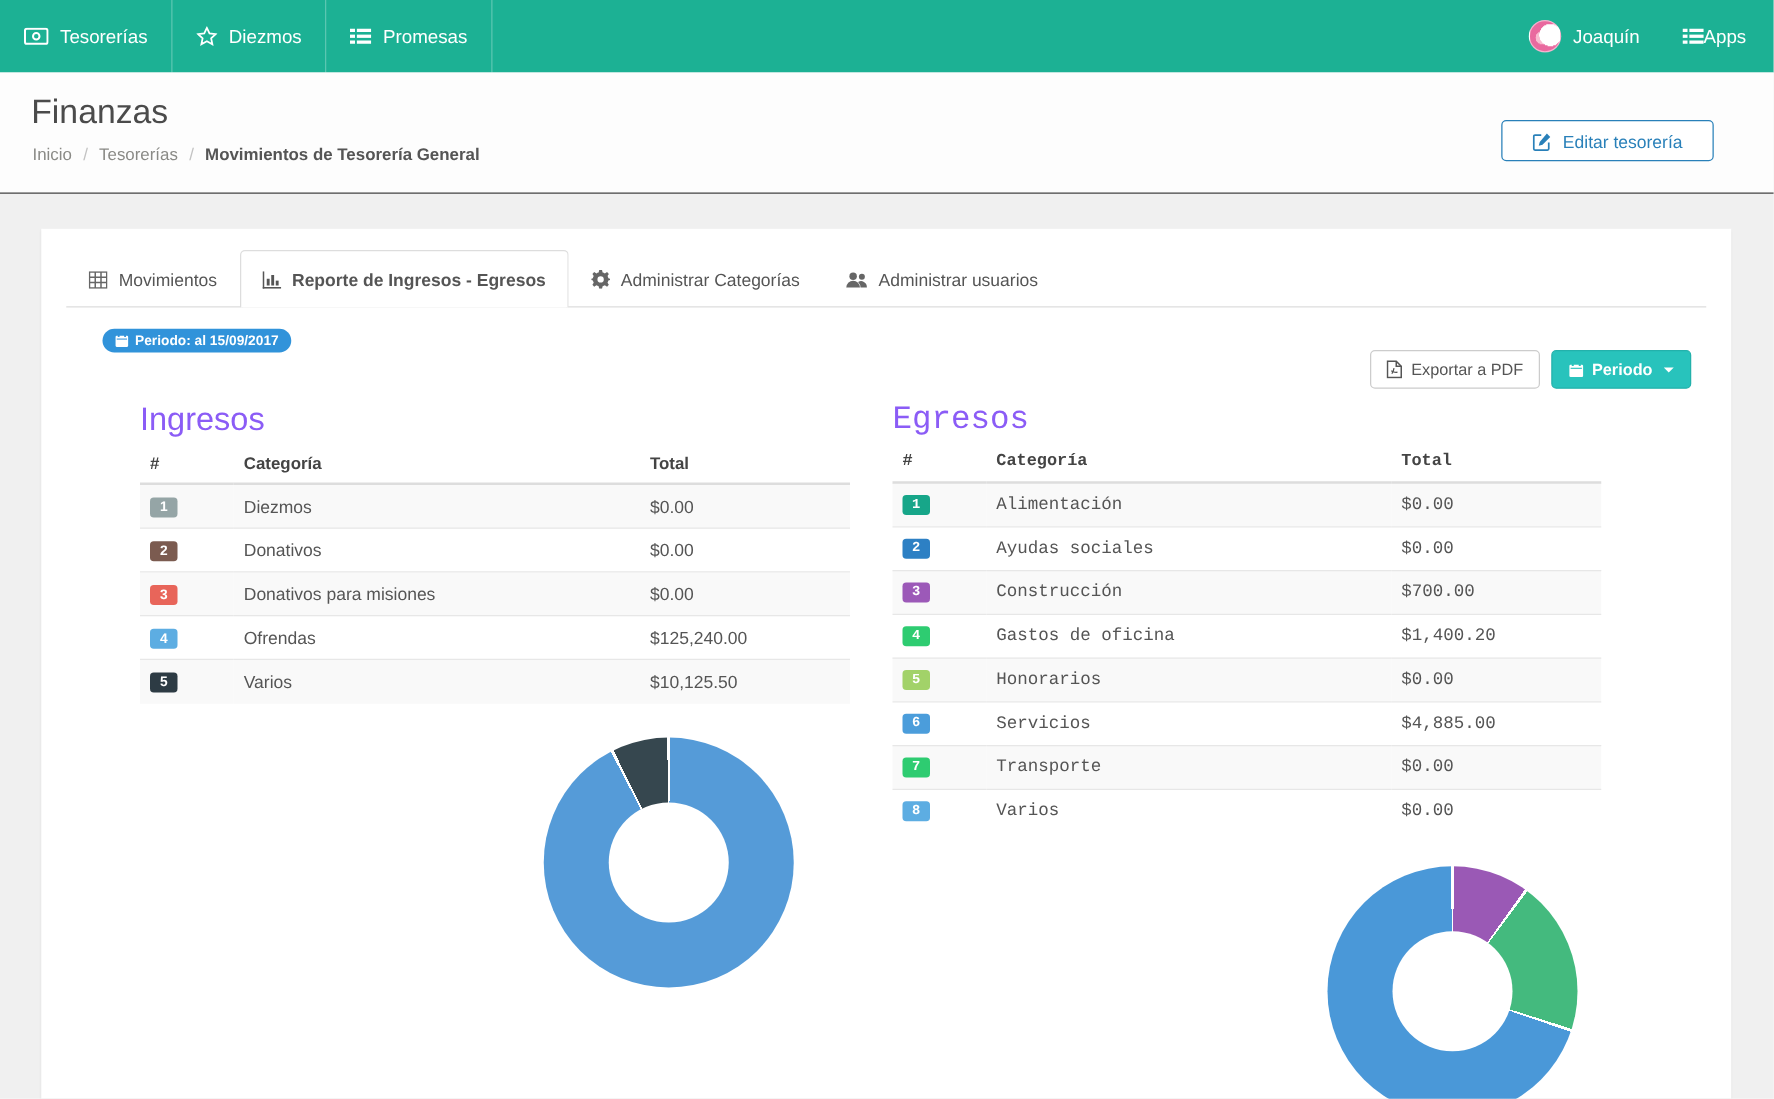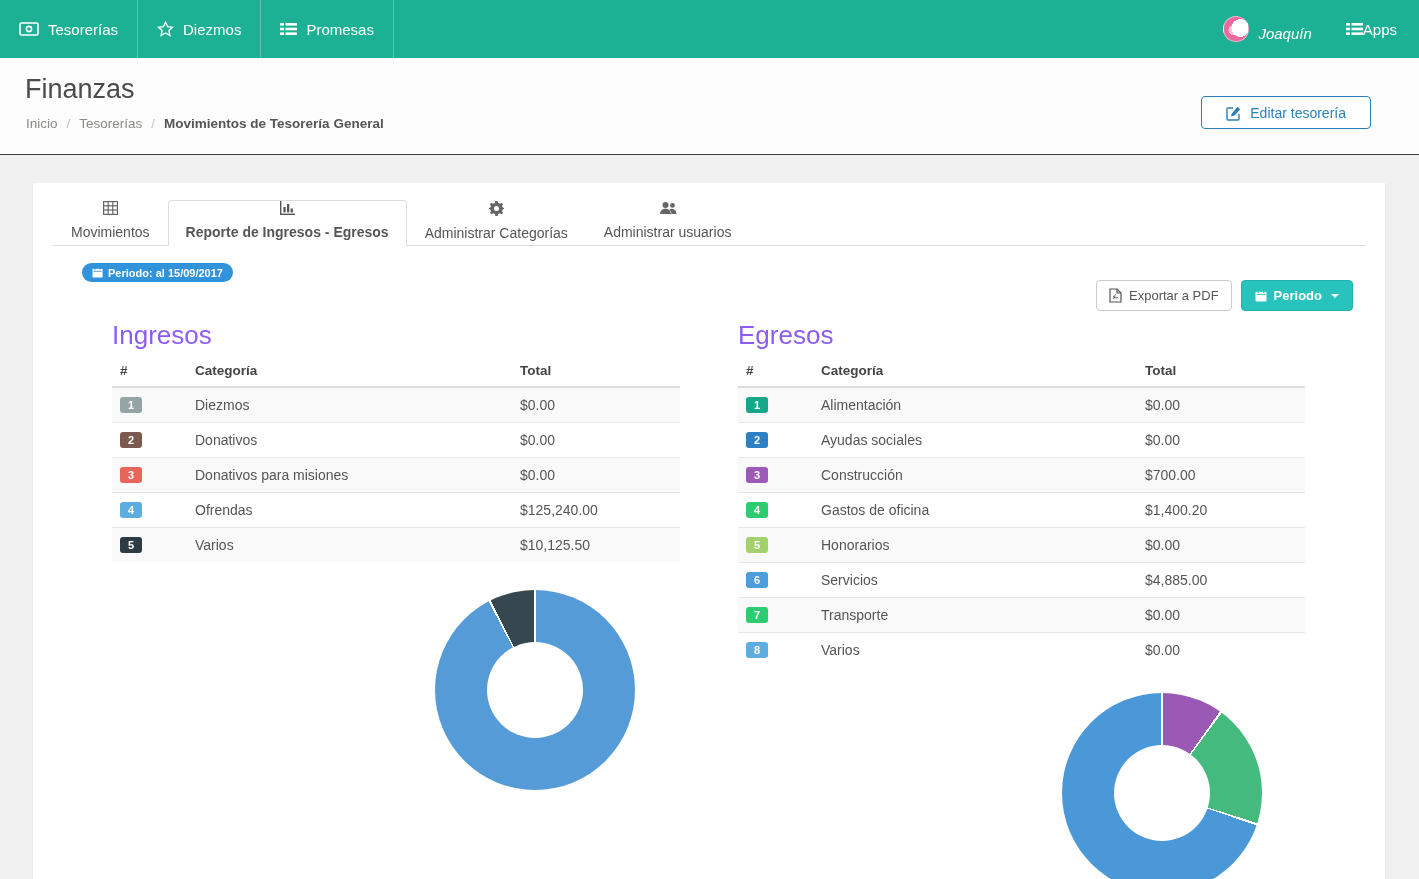--- a/index.html
+++ b/index.html
@@ -16,21 +16,21 @@
   .navbar {
     position:absolute; top:0; left:0; right:0; height:58px;
     background:#1cb194; display:flex; align-items:stretch;
   }
   .nav-item {
     display:flex; align-items:center; gap:9px; padding:0 19px;
     color:#fff; font-size:15px; cursor:pointer;
     border-right:1px solid rgba(255,255,255,.28);
   }
   .nav-right { margin-left:auto; display:flex; align-items:center; gap:34px; padding-right:22px; }
-  .nav-user { display:flex; align-items:flex-end; gap:9px; color:#fff; font-size:15px; cursor:pointer;font-style:italic; }
+  .nav-user { display:flex; align-items:center; gap:9px; color:#fff; font-size:15px; cursor:pointer; }
   .avatar {
     width:26px; height:26px; border-radius:50%;
     background:
       radial-gradient(circle at 68% 46%, #ffffff 0 42%, rgba(255,255,255,0) 43%),
       radial-gradient(circle at 40% 55%, #f8bbd0 0 26%, rgba(0,0,0,0) 27%),
       #e9699f;
     border:1px solid rgba(255,255,255,.5);
   }
   .nav-apps { display:flex; align-items:center; gap:0; color:#fff; font-size:15px; cursor:pointer; }
 
@@ -55,21 +55,21 @@
   .card {
     position:absolute; left:33px; top:183px; width:1352px; height:696px;
     background:#fff; box-shadow:0 1px 2px rgba(0,0,0,.07);
   }
 
   
   .tabs { margin:17px 20px 0 20px; display:flex; align-items:stretch; border-bottom:1px solid #ddd; height:46px; }
   .tab {
     display:flex; align-items:center; gap:9px; padding:0 17px;
     font-size:14px; color:#555; cursor:pointer; margin-bottom:-1px;
-    border:1px solid transparent; border-bottom:none; border-radius:4px 4px 0 0;flex-direction:column;
+    border:1px solid transparent; border-bottom:none; border-radius:4px 4px 0 0;
   }
   .tab.active { background:#fff; border-color:#ddd; font-weight:bold; }
   .tab .ticon { color:#666; }
 
   
   .period-badge {
     position:absolute; left:49px; top:80px; height:19px;
     display:flex; align-items:center; gap:5px; padding:0 10px;
     background:#3193da; border-radius:10px;
     color:#fff; font-size:11px; font-weight:bold; cursor:default;
@@ -85,21 +85,21 @@
   .btn-period {
     display:flex; align-items:center; gap:7px; height:31px; padding:0 13px;
     background:#28c3bc; border:1px solid #23b1ab; border-radius:4px;
     color:#fff; font-size:13px; font-weight:bold; cursor:pointer;
   }
   .caret { width:0; height:0; border-left:4px solid transparent; border-right:4px solid transparent; border-top:4px solid #fff; margin-left:2px; }
 
   
   .section { position:absolute; top:137px; }
   .section-ingresos { left:79px;  width:568px; }
-  .section-egresos  { left:705px; width:567px; }
+  .section-egresos  { left:681px; width:567px;font-family:Liberation Mono, monospace; }
   .section h2 { font-size:26px; font-weight:400; color:#8b5cf6; margin-bottom:4px; }
 
   table.report { width:100%; border-collapse:collapse; font-size:14px; }
   table.report th {
     text-align:left; font-size:13.5px; color:#444; font-weight:bold;
     padding:8px 8px; border-bottom:2px solid #ddd;
   }
   table.report td { padding:8px 8px; border-top:1px solid #e7e7e7; color:#555; height:35px; }
   table.report tr:first-child td { border-top:none; }
   table.report tbody tr:nth-child(odd) { background:#f9f9f9; }

